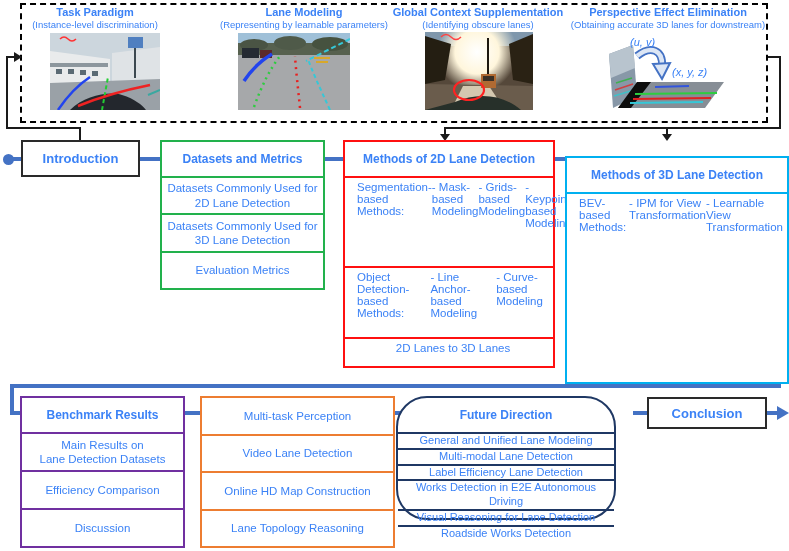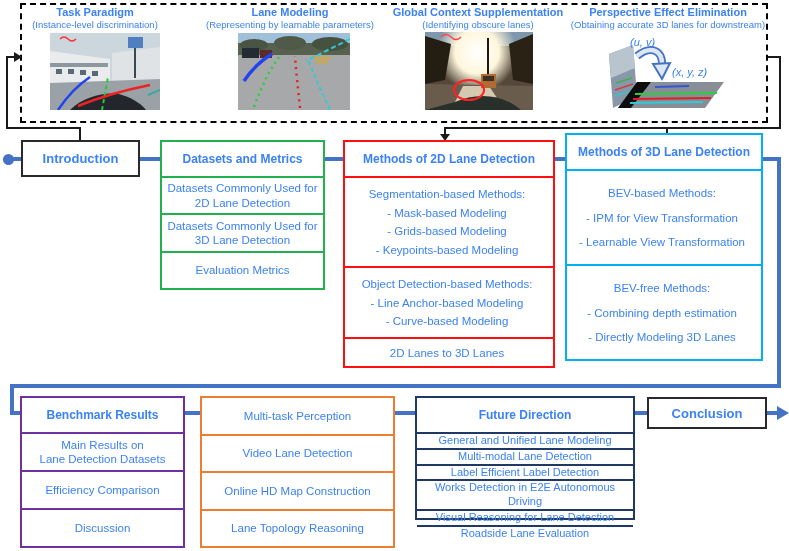--- a/index.html
+++ b/index.html
@@ -30,43 +30,43 @@
   
   .hdrbox{position:absolute;border:2px solid #2a2a2a;box-sizing:border-box;background:#fff;
           display:flex;align-items:center;justify-content:center;font-weight:bold;font-size:13px;text-align:center;}
   .stack{position:absolute;border:2px solid;box-sizing:border-box;background:#fff;
          display:flex;flex-direction:column;}
   .stack .hd{flex:0 0 36px;border-bottom:2px solid;display:flex;align-items:center;justify-content:center;
              font-weight:bold;font-size:12px;text-align:center;white-space:nowrap;box-sizing:border-box;}
   .stack .it{flex:1 1 0;border-bottom:2px solid;display:flex;align-items:center;justify-content:center;
              font-size:11.5px;text-align:center;white-space:pre-line;line-height:1.25;box-sizing:border-box;padding:1px 2px;}
   .stack .it:last-child{border-bottom:none;}
-  .stack .sec{border-bottom:2px solid;display:flex;flex-direction:column;justify-content:space-evenly;
-              font-size:11.5px;text-align:left;padding:3px 4px 3px 0;box-sizing:border-box;align-items:center;}
+  .stack .sec{border-bottom:2px solid;display:flex;flex-direction:row;justify-content:space-evenly;
+              font-size:11.5px;text-align:left;padding:3px 4px 3px 12px;box-sizing:border-box;}
   .stack .sec:last-child{border-bottom:none;flex:1 1 0;}
   .green, .green .hd, .green .it{border-color:#22B14C;}
   .red, .red .hd, .red .sec{border-color:#FF1010;}
   .cyan, .cyan .hd, .cyan .sec{border-color:#00B0F0;}
   .purple, .purple .hd, .purple .it{border-color:#7030A0;}
   .orange, .orange .hd, .orange .it{border-color:#ED7D31;}
   .navy, .navy .hd, .navy .it{border-color:#1F3864;}
   .navy .it{font-size:11px;padding:0 2px;}
 </style>
 </head>
 <body>
 
 <div class="canvas">
 
   <div class="dashed-box"></div>
 
   <div class="tp" style="left:25px;top:6px;width:140px;">
     <div class="pt">Task Paradigm</div>
     <div class="ps">(Instance-level discrimination)</div>
   </div>
-  <div class="tp" style="left:204px;top:6px;width:172px;">
+  <div class="tp" style="left:218px;top:6px;width:172px;">
     <div class="pt">Lane Modeling</div>
     <div class="ps">(Representing by learnable parameters)</div>
   </div>
   <div class="tp" style="left:390px;top:6px;width:176px;">
     <div class="pt">Global Context Supplementation</div>
     <div class="ps">(Identifying obscure lanes)</div>
   </div>
   <div class="tp" style="left:568px;top:6px;width:200px;">
     <div class="pt">Perspective Effect Elimination</div>
     <div class="ps">(Obtaining accurate 3D lanes for downstream)</div>
@@ -207,56 +207,51 @@
     <div class="sec" style="flex:0 0 71px;">
       <div>Object Detection-based Methods:</div>
       <div>- Line Anchor-based Modeling</div>
       <div>- Curve-based Modeling</div>
     </div>
     <div class="sec">
       <div>2D Lanes to 3D Lanes</div>
     </div>
   </div>
 
-  <div class="stack cyan" style="left:565px;top:133px;width:198px;height:228px;">
+  <div class="stack cyan" style="left:565px;top:156px;width:224px;height:228px;">
     <div class="hd">Methods of 3D Lane Detection</div>
     <div class="sec" style="flex:1 1 0;">
       <div>BEV-based Methods:</div>
       <div>- IPM for View Transformation</div>
       <div>- Learnable View Transformation</div>
-    </div>
-    <div class="sec">
-      <div>BEV-free Methods:</div>
-      <div>- Combining depth estimation</div>
-      <div>- Directly Modeling 3D Lanes</div>
     </div>
   </div>
 
   <div class="stack purple" style="left:20px;top:396px;width:165px;height:152px;">
     <div class="hd">Benchmark Results</div>
     <div class="it">Main Results on
 Lane Detection Datasets</div>
     <div class="it">Efficiency Comparison</div>
     <div class="it">Discussion</div>
   </div>
 
   <div class="stack orange" style="left:200px;top:396px;width:195px;height:152px;">
     <div class="it">Multi-task Perception</div>
     <div class="it">Video Lane Detection</div>
     <div class="it">Online HD Map Construction</div>
     <div class="it">Lane Topology Reasoning</div>
   </div>
 
-  <div class="stack navy" style="left:415px;top:396px;width:220px;height:124px;">
+  <div class="stack navy" style="left:396px;top:396px;width:220px;height:124px;border-radius:31px;">
     <div class="hd">Future Direction</div>
     <div class="it">General and Unified Lane Modeling</div>
     <div class="it">Multi-modal Lane Detection</div>
-    <div class="it">Label Efficient Label Detection</div>
+    <div class="it">Label Efficiency Lane Detection</div>
     <div class="it">Works Detection in E2E Autonomous Driving</div>
     <div class="it">Visual Reasoning for Lane Detection</div>
-    <div class="it">Roadside Lane Evaluation</div>
+    <div class="it">Roadside Works Detection</div>
   </div>
 
   <div class="hdrbox" style="left:647px;top:397px;width:120px;height:32px;">
     <span>Conclusion</span>
   </div>
 
 </div>
 
 </body></html>

